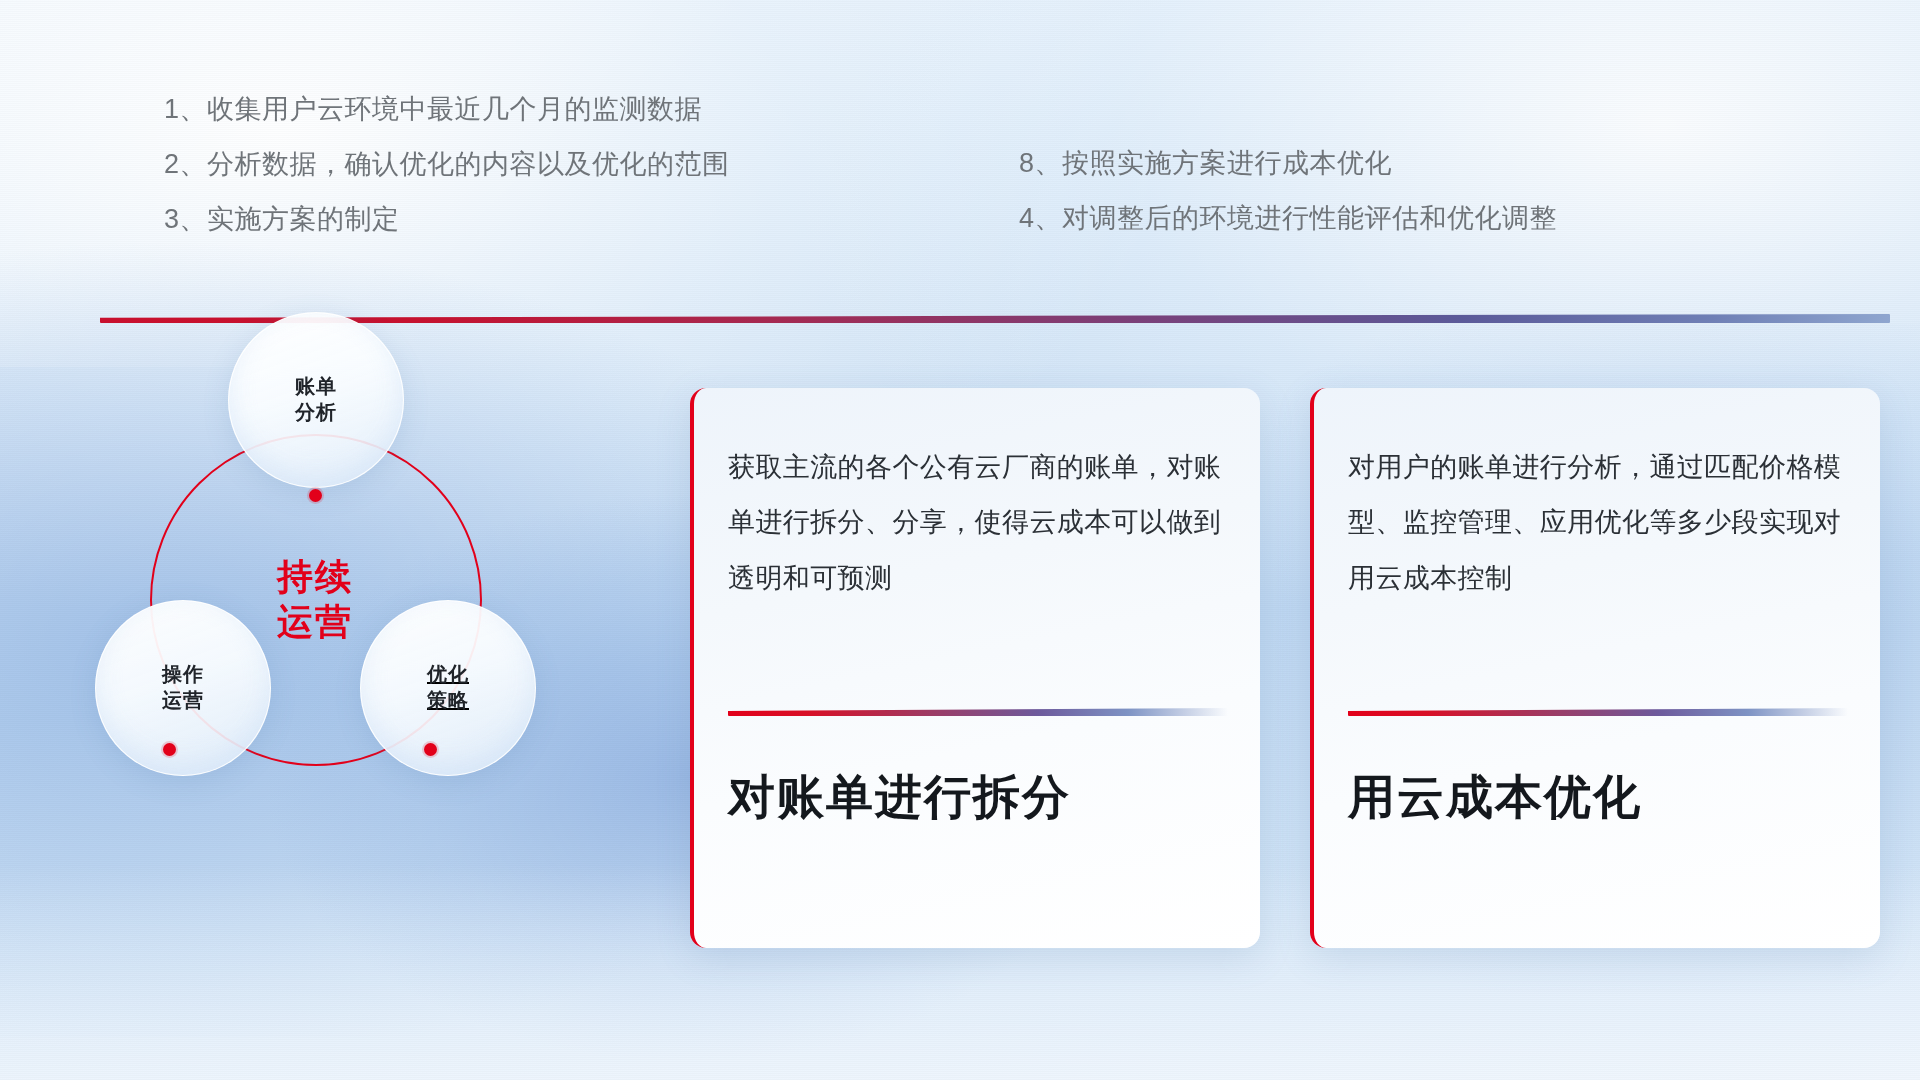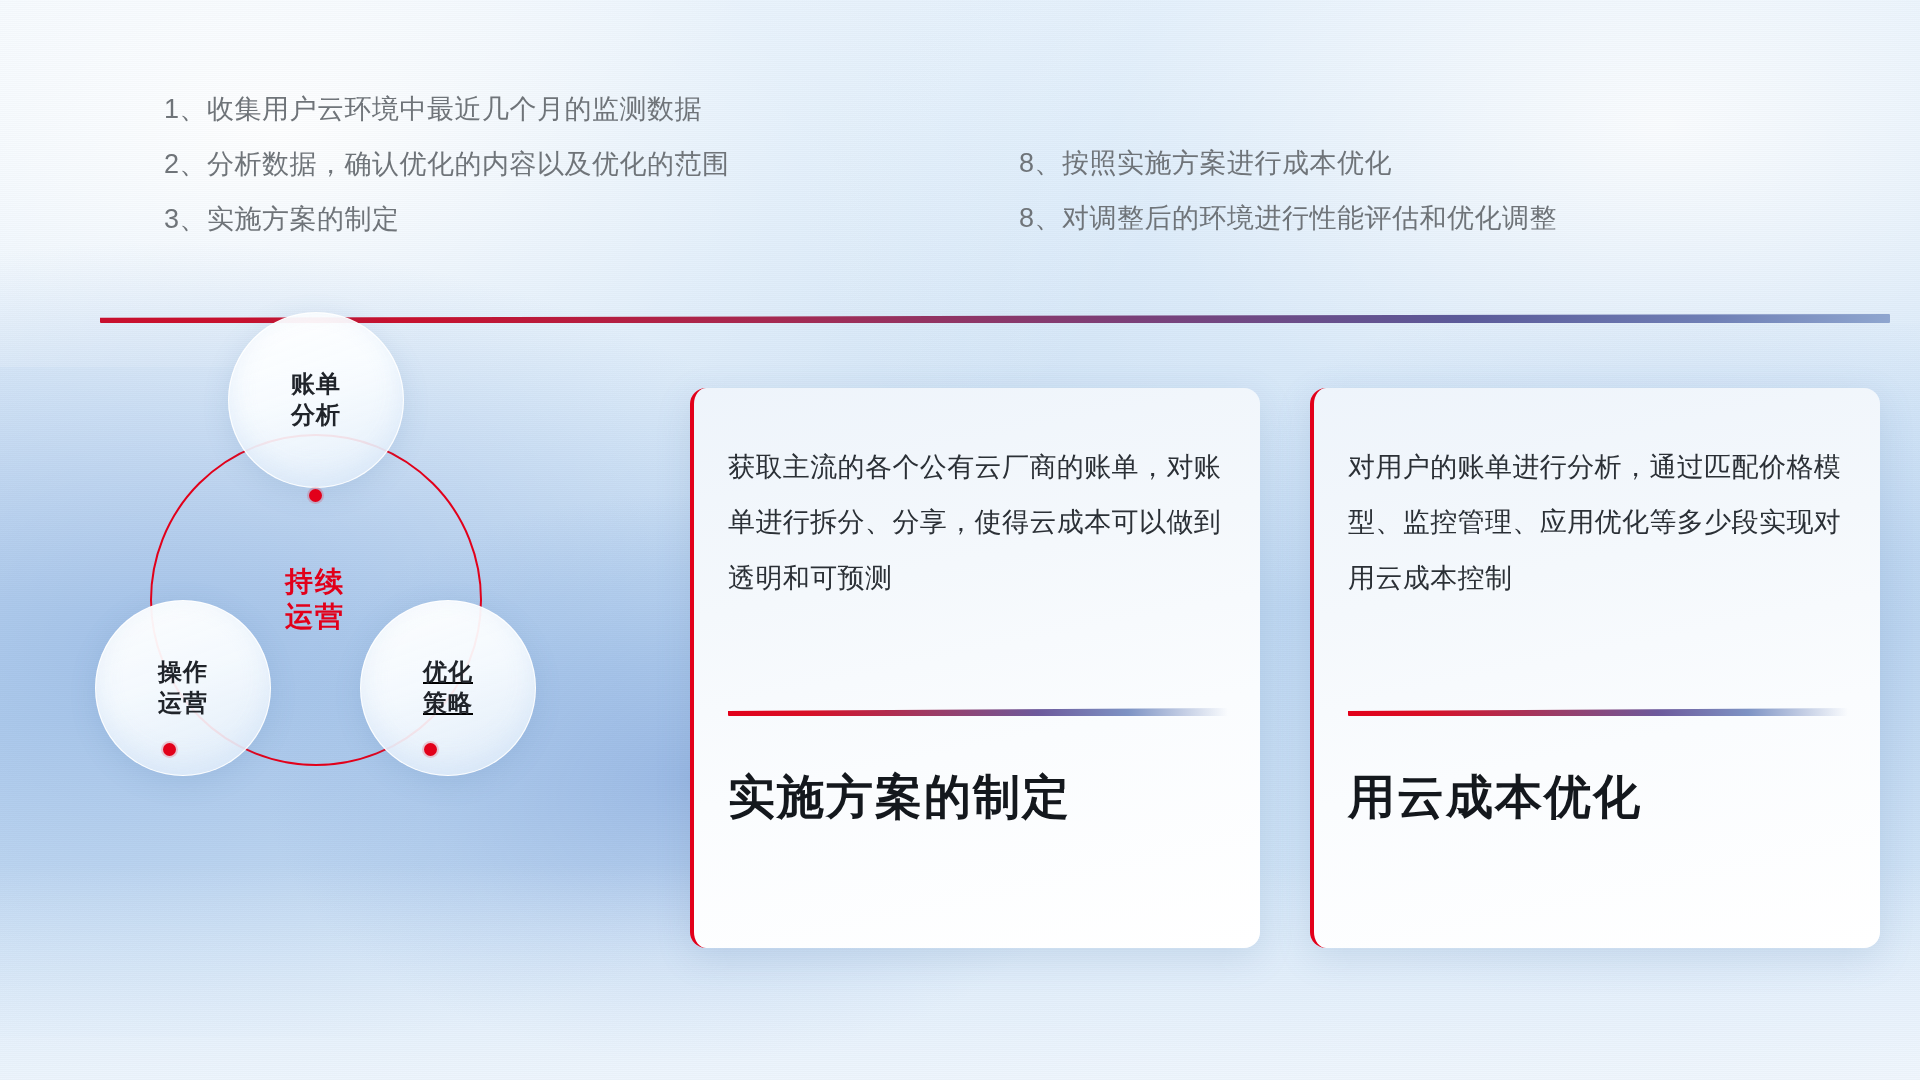--- a/index.html
+++ b/index.html
@@ -83,34 +83,34 @@
     background:
       linear-gradient(160deg, rgba(255,255,255,0.97) 0%, rgba(250,253,255,0.93) 45%, rgba(231,241,251,0.88) 100%);
     border:1px solid rgba(255,255,255,0.9);
     box-shadow:0 6px 26px rgba(90,130,180,0.17), inset 0 -10px 26px rgba(200,220,245,0.45);
     display:flex; align-items:center; justify-content:center;
   }
   #circ-top { left:133px; top:-38px; width:176px; height:176px; }
   #circ-bl  { left:0px;   top:250px; width:176px; height:176px; }
   #circ-br  { left:265px; top:250px; width:176px; height:176px;text-decoration:underline; }
   .circ-label {
-    text-align:left; font-size:24px; font-weight:700; color:#20242a;
+    text-align:left; font-size:20px; font-weight:700; color:#20242a;
     line-height:1.28; letter-spacing:1px;
   }
   #circ-main {
     left:55px; top:84px; width:332px; height:332px;
     border:2.4px solid #e2001a; border-radius:50%;
     background:transparent;
   }
   #venn-center {
     position:absolute; left:130px; top:190px; width:180px; height:120px;
     display:flex; align-items:center; justify-content:center;
   }
   .center-label {
-    text-align:center; font-size:28px; font-weight:700; color:#e2001a;
+    text-align:center; font-size:36px; font-weight:700; color:#e2001a;
     line-height:1.24; letter-spacing:2px;
   }
   .node-dot {
     position:absolute; width:13px; height:13px; border-radius:50%;
     background:#e2001a; box-shadow:0 0 0 2px rgba(226,0,26,.18);
   }
   #dot-top { left:214px; top:139px; }
   #dot-bl  { left:68px;  top:393px; }
   #dot-br  { left:329px; top:393px; }
 
@@ -161,21 +161,21 @@
 <div id="top-lists">
 
   <div class="list-col" id="list-left">
     <div class="list-line">1、收集用户云环境中最近几个月的监测数据</div>
     <div class="list-line">2、分析数据，确认优化的内容以及优化的范围</div>
     <div class="list-line">3、实施方案的制定</div>
   </div>
 
   <div class="list-col" id="list-right">
     <div class="list-line">8、按照实施方案进行成本优化</div>
-    <div class="list-line">8、对调整后的环境进行性能评估和优化调整</div>
+    <div class="list-line">4、对调整后的环境进行性能评估和优化调整</div>
   </div>
 
 </div>
 
 <div id="top-divider"></div>
 
 <div id="venn">
 
   <div class="circ" id="circ-main"></div>
 
@@ -211,21 +211,21 @@
   <div class="node-dot" id="dot-bl"></div>
   <div class="node-dot" id="dot-br"></div>
 
 </div>
 
 <div id="cards">
 
   <div class="card" id="card-0">
     <div class="card-body">获取主流的各个公有云厂商的账单，对账单进行拆分、分享，使得云成本可以做到透明和可预测</div>
     <div class="card-rule"></div>
-    <div class="card-title">实施方案的制定</div>
+    <div class="card-title">对账单进行拆分</div>
   </div>
 
   <div class="card" id="card-1">
     <div class="card-body">对用户的账单进行分析，通过匹配价格模型、监控管理、应用优化等多少段实现对用云成本控制</div>
     <div class="card-rule"></div>
     <div class="card-title">用云成本优化</div>
   </div>
 
 </div>
 

